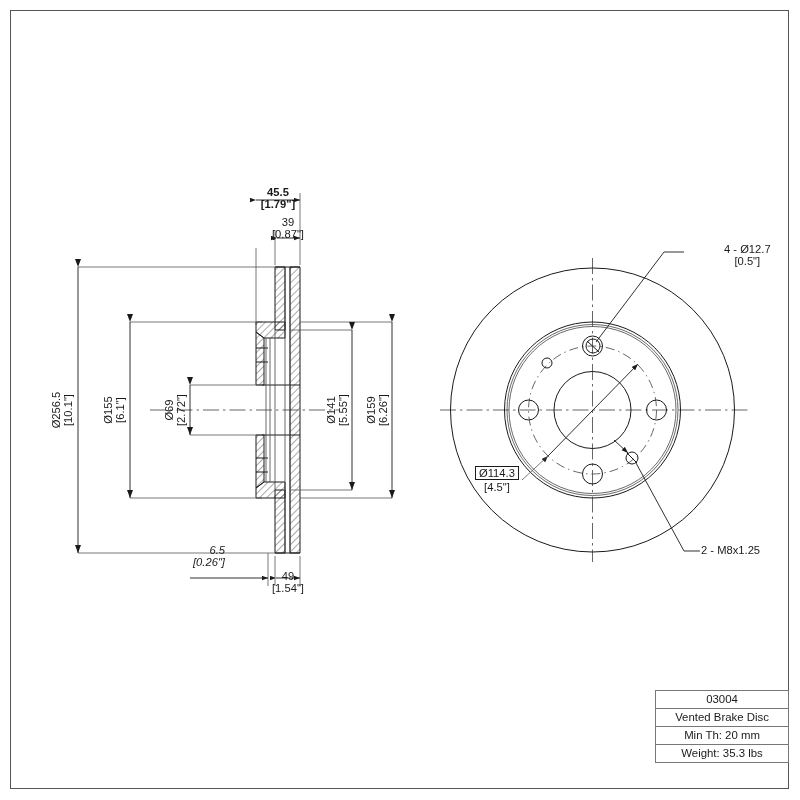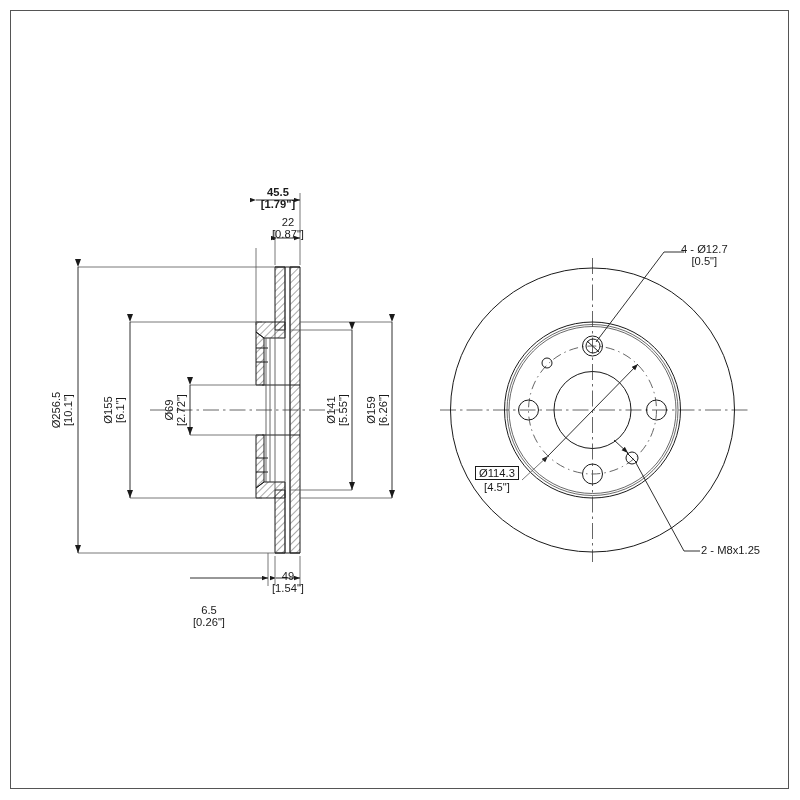--- a/index.html
+++ b/index.html
@@ -173,41 +173,59 @@
   <div style="position:absolute;left:377px;top:410px;transform:translate(-50%,-50%) rotate(-90deg);white-space:nowrap;">
     <span class="dimtxt" style="display:block;text-align:center;font-size:11.2px;">Ø159</span>
     <span class="dimtxt" style="display:block;text-align:center;font-size:11.2px;">[6.26"]</span>
   </div>
 
   <div style="position:absolute;left:278px;top:186px;transform:translateX(-50%);text-align:center;white-space:nowrap;font-weight:bold;">
     <span class="dimtxt" style="display:block;">45.5</span>
     <span class="dimtxt" style="display:block;">[1.79"]</span>
   </div>
   <div style="position:absolute;left:288px;top:216px;transform:translateX(-50%);text-align:center;white-space:nowrap;">
-    <span class="dimtxt" style="display:block;">22</span>
+    <span class="dimtxt" style="display:block;">39</span>
     <span class="dimtxt" style="display:block;">[0.87"]</span>
   </div>
 
-  <div style="position:absolute;left:209px;top:604px;transform:translateX(-50%);text-align:center;white-space:nowrap;">
+  <div style="position:absolute;left:209px;top:544px;transform:translateX(-50%);text-align:right;white-space:nowrap;font-style:italic;">
     <span class="dimtxt" style="display:block;">6.5</span>
     <span class="dimtxt" style="display:block;">[0.26"]</span>
   </div>
   <div style="position:absolute;left:288px;top:570px;transform:translateX(-50%);text-align:center;white-space:nowrap;">
     <span class="dimtxt" style="display:block;">49</span>
     <span class="dimtxt" style="display:block;">[1.54"]</span>
   </div>
 
-  <div style="position:absolute;left:681px;top:243px;text-align:center;white-space:nowrap;">
+  <div style="position:absolute;left:724px;top:243px;text-align:center;white-space:nowrap;">
     <span class="dimtxt" style="display:block;">4 - Ø12.7</span>
     <span class="dimtxt" style="display:block;">[0.5"]</span>
   </div>
 
   <div style="position:absolute;left:475px;top:463px;text-align:center;white-space:nowrap;">
     <span class="dimtxt boxed" style="display:inline-block;border:1px solid #1a1a1a;padding:0px 3px;background:#fff;">Ø114.3</span>
     <span class="dimtxt" style="display:block;text-align:center;">[4.5"]</span>
   </div>
 
   <div style="position:absolute;left:701px;top:544px;white-space:nowrap;">
     <span class="dimtxt" style="display:block;">2 - M8x1.25</span>
   </div>
 
+  <div id="titleblock">
+    <table>
+      <tbody>
+          <tr>
+            <td>03004</td>
+          </tr>
+      <tr>
+            <td>Vented Brake Disc</td>
+          </tr>
+      <tr>
+            <td>Min Th: 20 mm</td>
+          </tr>
+      <tr>
+            <td>Weight: 35.3 lbs</td>
+          </tr>
+    </tbody>
+      </table>
+  </div>
 
 </div>
 
 </body></html>

